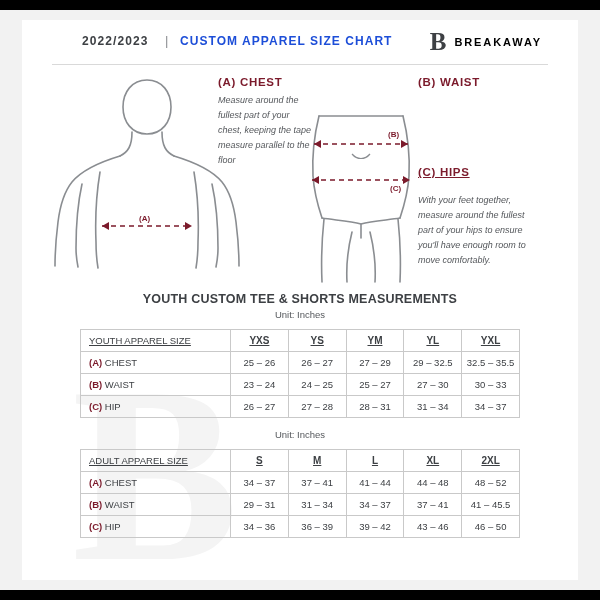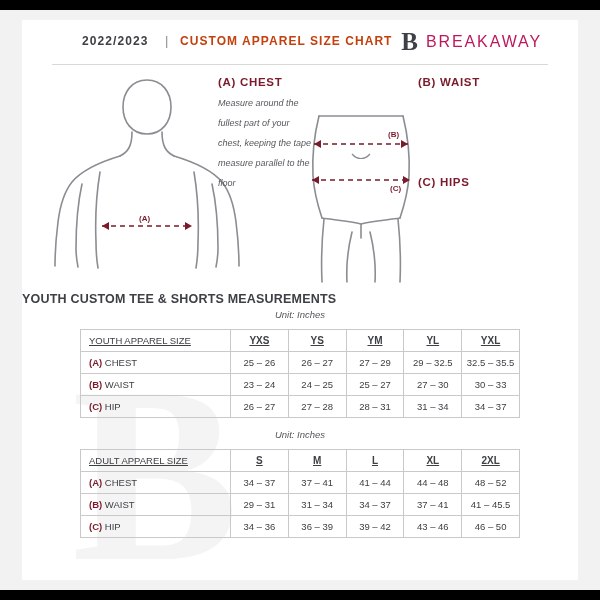--- a/index.html
+++ b/index.html
@@ -60,61 +60,61 @@
     font-size: 12px; font-weight: 700; letter-spacing: 1.1px;
     color: #3d4044;
   }
   .hdr-sep {
     position: absolute; left: 143px; top: 13px;
     font-size: 13px; color: #8b8d90; font-weight: 400;
   }
   .hdr-sub {
     position: absolute; left: 158px; top: 14px;
     font-size: 12px; font-weight: 700; letter-spacing: 1.05px;
-    color: #c2410c;
+    color: #1d4ed8;
   }
   .brand {
     position: absolute; right: 36px; top: 9px;
     display: flex; align-items: center; gap: 9px;
   }
   .brand-mark {
     font-family: "Liberation Serif", serif;
     font-size: 25px; font-weight: 700; color: #3d4044;
     line-height: 1; letter-spacing: -1px;
   }
   .brand-name {
-    font-size: 16px; font-weight: 400; letter-spacing: 1.9px; color: #be185d;
+    font-size: 11px; font-weight: 700; letter-spacing: 1.9px; color: #000000;
   }
   .hdr-rule {
     position: absolute; left: 30px; top: 44px; width: 496px; height: 1px;
     background: #d9d9d9;
   }
 
   
   .diagram { position: absolute; left: 0; top: 46px; width: 556px; height: 222px; }
   .dg-title {
     position: absolute; font-size: 11.5px; font-weight: 700;
     letter-spacing: .7px; color: #7b1a2b;
   }
   .dg-body {
-    position: absolute; font-size: 9px; line-height: 20px;
+    position: absolute; font-size: 9px; line-height: 15px;
     font-style: italic; color: #55585c;
   }
   .callout {
     position: absolute; font-size: 8px; font-weight: 700;
     font-style: normal; color: #7b1a2b;
   }
 
   
   .sec-title {
-    font-size: 12.5px; font-weight: 700;
+    text-align: center; font-size: 12.5px; font-weight: 700;
     color: #3d4044; letter-spacing: .2px;
   }
   .sec-unit {
-    text-align: center; font-size: 9.5px; font-style: italic;
+    text-align: center; font-size: 9.5px; 
     color: #55585c; margin-top: 3px;
   }
 
   
   table.sz {
     border-collapse: collapse;
     width: 440px;
     margin: 9px auto 0 auto;
     table-layout: fixed;
   }
@@ -224,21 +224,22 @@
               <path d="M290 114 l7 -4 l0 8 z" fill="#7b1a2b" stroke="none"></path>
               <path d="M388 114 l-7 -4 l0 8 z" fill="#7b1a2b" stroke="none"></path>
             </g>
           </svg>
 
           <div class="dg-title" style="left:196px; top:10px;">(A) CHEST</div>
           <div class="dg-body" style="left:196px; top:27px; width:96px;">Measure around the fullest part of your chest, keeping the tape measure parallel to the floor</div>
 
           <div class="dg-title" style="left:396px; top:10px;">(B) WAIST</div>
 
-          <div class="dg-title" style="left:396px; top:110px;">(C) HIPS</div>
+          <div class="dg-title" style="left:396px; top:100px;text-decoration:underline;">(C) HIPS</div>
+          <div class="dg-body" style="left:396px; top:127px; width:110px;">With your feet together, measure around the fullest part of your hips to ensure you'll have enough room to move comfortably.</div>
 
           <div class="callout" style="left:117px; top:148px;">(A)</div>
           <div class="callout" style="left:366px; top:64px;">(B)</div>
           <div class="callout" style="left:368px; top:118px;">(C)</div>
         </div>
 
         <div class="sec1">
           <div class="sec-title">YOUTH CUSTOM TEE &amp; SHORTS MEASUREMENTS</div>
           <div class="sec-unit">Unit: Inches</div>
           <table class="sz">

